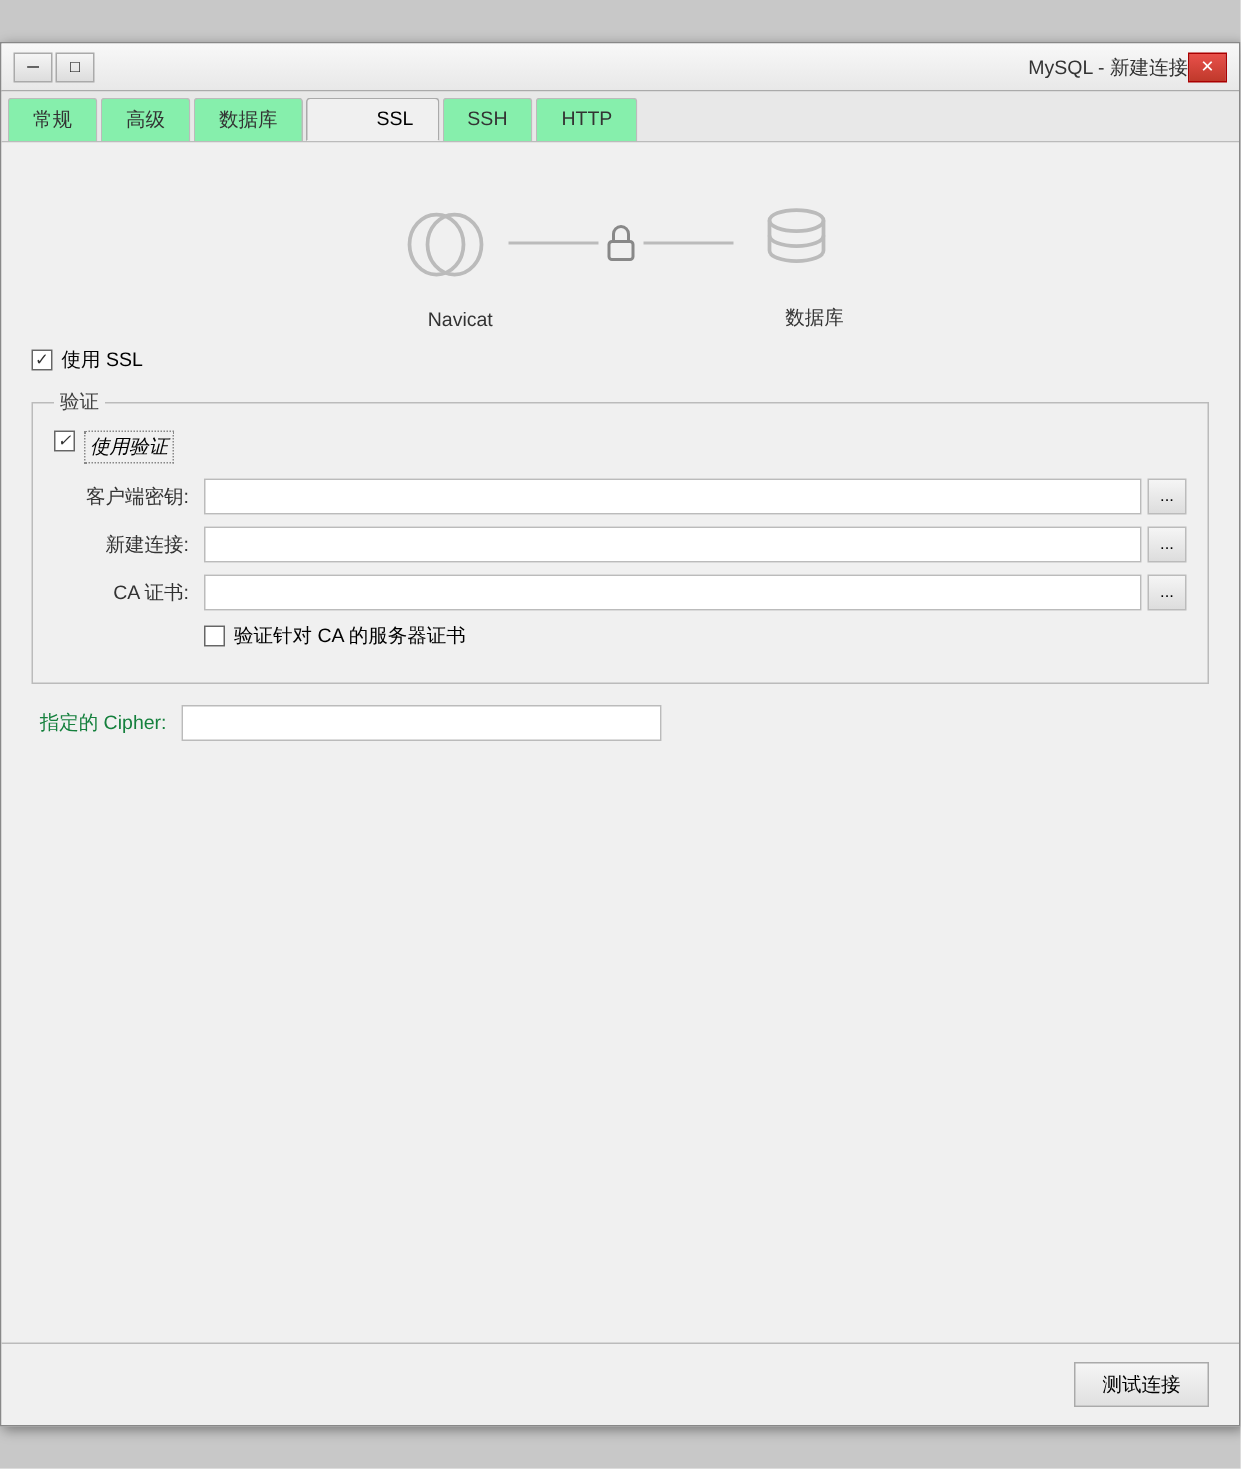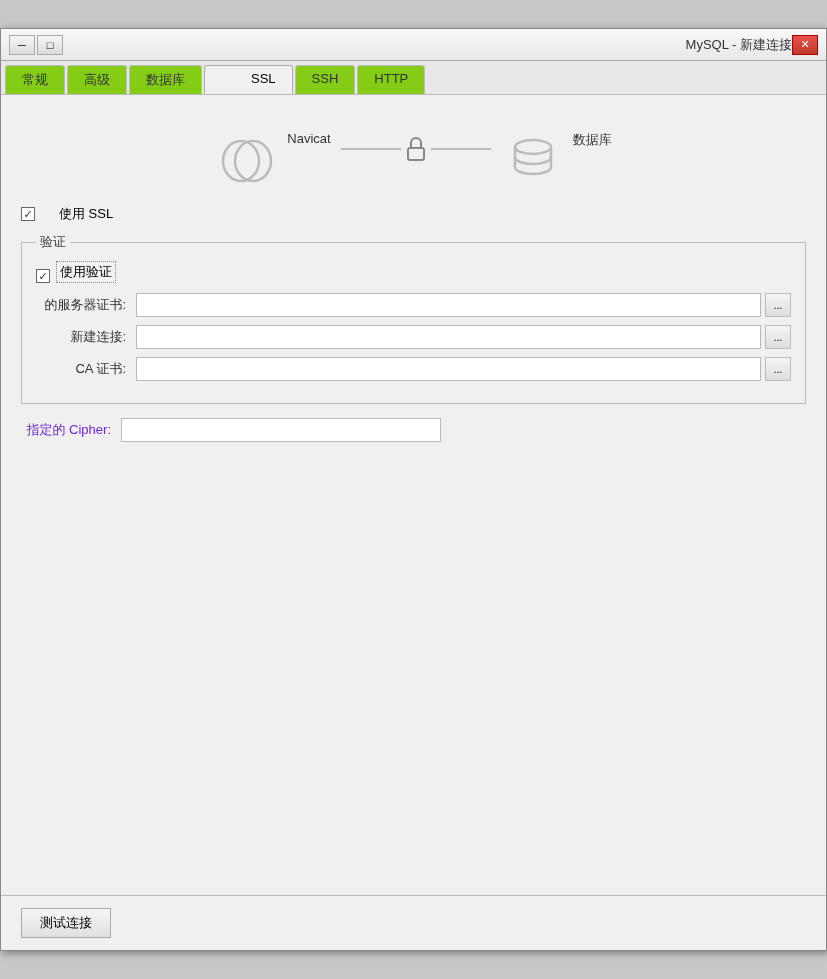--- a/index.html
+++ b/index.html
@@ -56,21 +56,21 @@
     .tab-bar {
       display: flex;
       background: #e8e8e8;
       border-bottom: 1px solid #bbb;
       padding: 4px 4px 0 4px;
     }
     .tab {
       padding: 5px 16px;
       border: 1px solid #bbb;
       border-bottom: none;
-      background: #84cc16;
+      background: #86efac;
       cursor: pointer;
       margin-right: 2px;
       font-size: 13px;
       color: #333;
       border-radius: 3px 3px 0 0;
     }
     .tab.active {
       background: #f0f0f0;
       border-color: #aaa;
       border-bottom: 1px solid #f0f0f0;
@@ -85,22 +85,22 @@
     }
     .diagram-area {
       display: flex;
       align-items: center;
       justify-content: center;
       padding: 20px 0 10px 0;
       gap: 0;
     }
     .diagram-item {
       display: flex;
-      flex-direction: row;
-      align-items: flex-start;
+      flex-direction: column;
+      align-items: flex-end;
       gap: 8px;
     }
     .diagram-label {
       font-size: 13px;
       color: #333;
     }
     .navicat-icon {
       width: 64px;
       height: 64px;
     }
@@ -115,38 +115,39 @@
       margin-bottom: 28px;
     }
     .line-seg {
       width: 60px;
       height: 2px;
       background: #bbb;
     }
     .use-ssl-row {
       display: flex;
       align-items: center;
-      gap: 24px;
+      gap: 6px;
       margin-bottom: 10px;
     }
     .fieldset {
       border: 1px solid #bbb;
       padding: 10px 14px 14px 14px;
       margin-bottom: 14px;
     }
     .fieldset-legend {
       font-size: 13px;
       color: #404040;
       padding: 0 4px;
     }
     .use-auth-row {
       display: flex;
-      align-items: flex-end;
+      align-items: flex-start;
       gap: 6px;
       margin-bottom: 10px;
+      font-style: italic;
     }
     .form-row {
       display: flex;
       align-items: center;
       margin-bottom: 8px;
     }
     .form-label {
       width: 90px;
       text-align: right;
       margin-right: 10px;
@@ -188,34 +189,34 @@
     .cipher-row {
       display: flex;
       align-items: center;
       margin-top: 8px;
     }
     .cipher-label {
       width: 90px;
       text-align: right;
       margin-right: 10px;
       font-size: 13px;
-      color: #6d28d9;
+      color: #15803d;
       white-space: nowrap;
     }
     .cipher-input {
       width: 320px;
       height: 24px;
       border: 1px solid #bbb;
       background: white;
       padding: 0 4px;
       font-size: 13px;
     }
     .footer {
       display: flex;
-      justify-content: flex-start;
+      justify-content: flex-end;
       align-items: center;
       padding: 12px 20px;
       border-top: 1px solid #bbb;
       background: #f0f0f0;
     }
     .footer-right {
       display: flex;
       gap: 8px;
     }
     .footer-btn {
@@ -315,21 +316,21 @@
 
     <fieldset class="fieldset">
       <legend class="fieldset-legend">验证</legend>
 
       <div class="use-auth-row">
         <div class="checkbox-custom checked"></div>
         <span class="use-auth-label-border">使用验证</span>
       </div>
 
       <div class="form-row">
-        <span class="form-label">的服务器证书:</span>
+        <span class="form-label">客户端密钥:</span>
         <div class="form-input-wrap">
           <input type="text" class="form-input" value="" style="">
           <button class="browse-btn">...</button>
         </div>
       </div>
 
       <div class="form-row">
         <span class="form-label">新建连接:</span>
         <div class="form-input-wrap">
           <input type="text" class="form-input" value="" style="">
@@ -338,20 +339,24 @@
       </div>
 
       <div class="form-row">
         <span class="form-label">CA 证书:</span>
         <div class="form-input-wrap">
           <input type="text" class="form-input" value="" style="">
           <button class="browse-btn">...</button>
         </div>
       </div>
 
+      <div class="verify-row">
+        <div class="checkbox-custom"></div>
+        <span>验证针对 CA 的服务器证书</span>
+      </div>
     </fieldset>
 
     <div class="cipher-row">
       <span class="cipher-label">指定的 Cipher:</span>
       <input type="text" class="cipher-input" value="" style="">
     </div>
 
   </div>
 
   <div class="footer">

